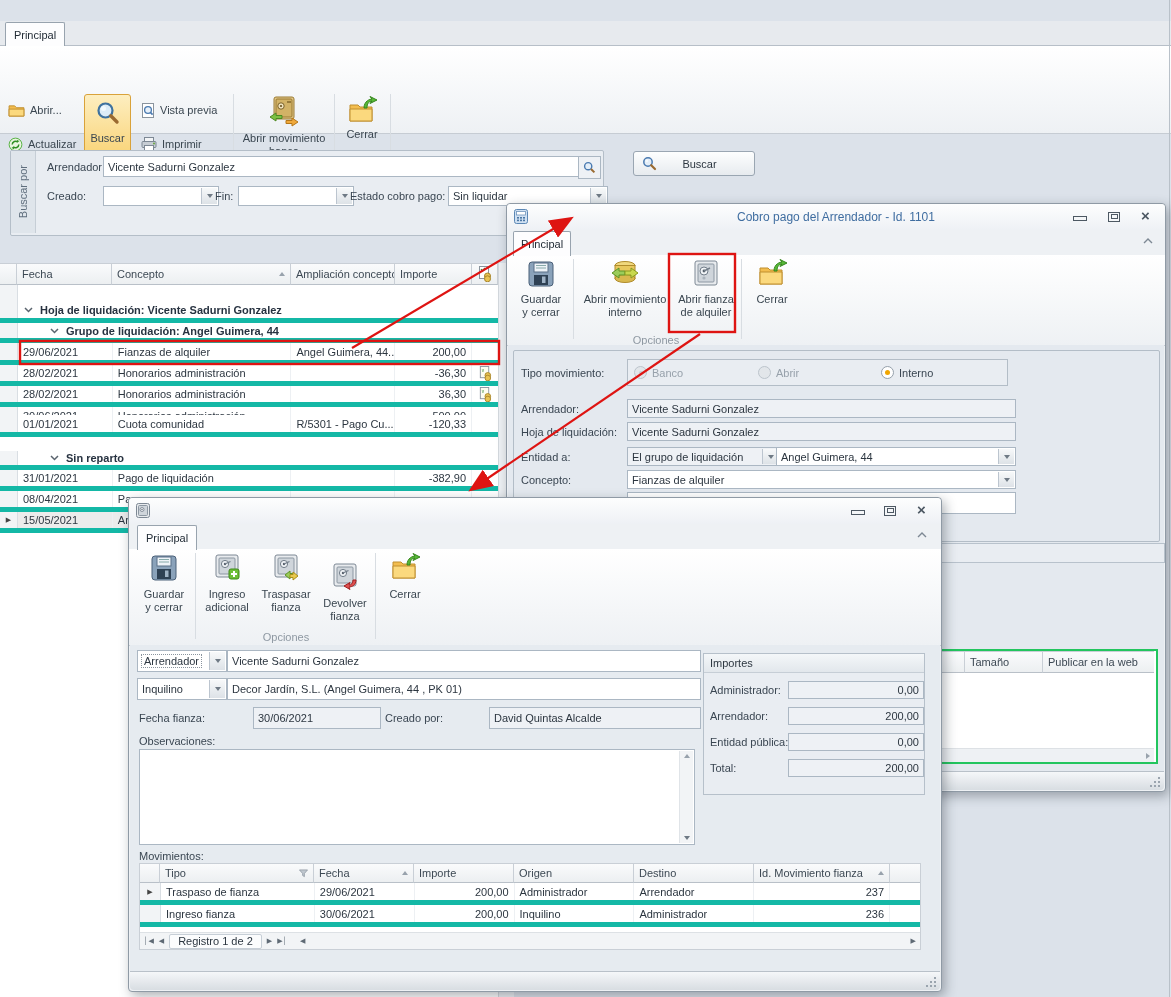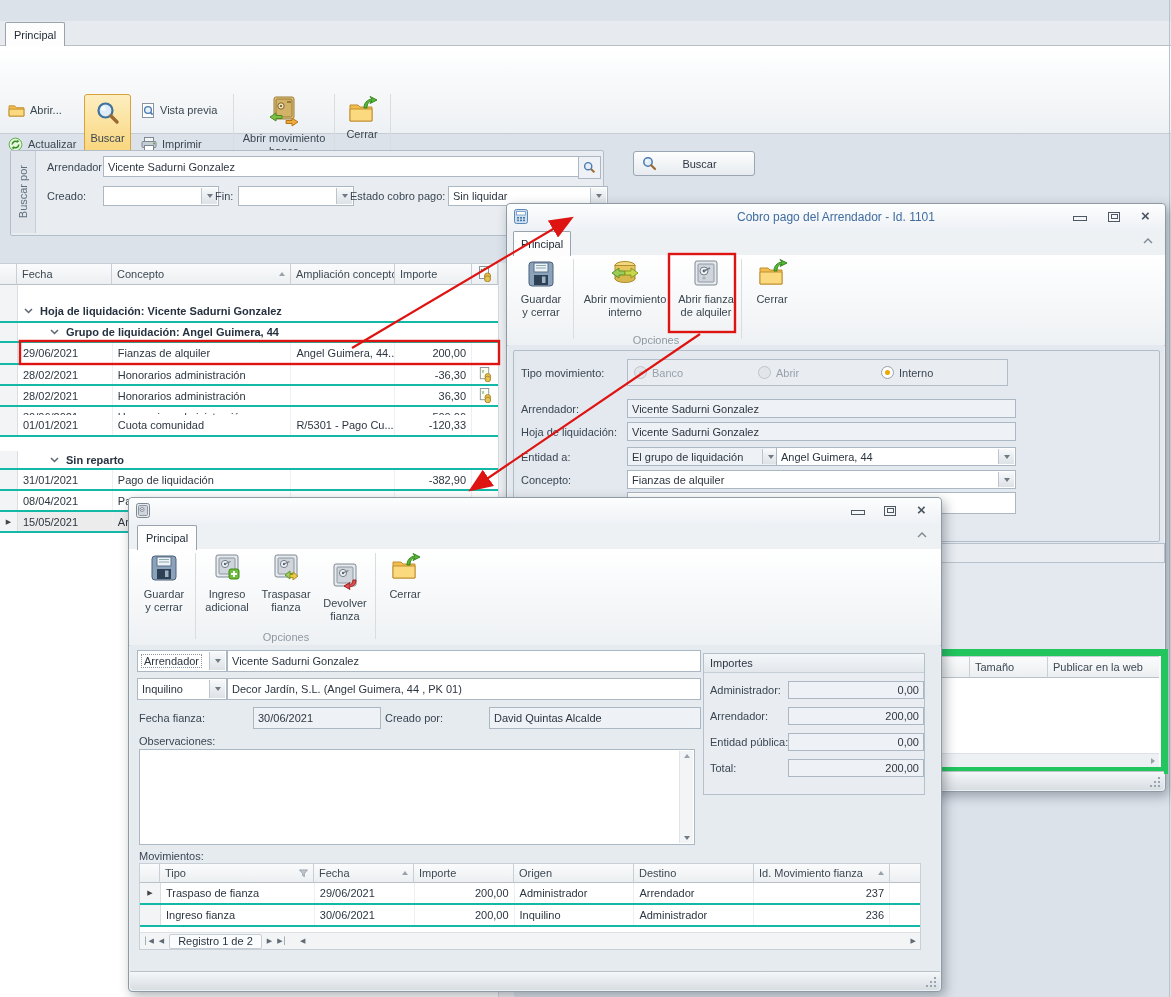--- a/index.html
+++ b/index.html
@@ -16,21 +16,21 @@
   .grp{position:absolute;text-align:center;color:#8e98a2}
   .fld{position:absolute;background:#eef1f5;border:1px solid #abb7c3;display:flex;align-items:center;padding:0 4px;white-space:nowrap;overflow:hidden}
   .wht{background:#fff}
   .lbl{position:absolute;display:flex;align-items:center;color:#3a4652;white-space:nowrap}
   .da{position:absolute;right:1px;top:1px;bottom:1px;width:15px;background:linear-gradient(#f7f9fa,#dde2e7);border-left:1px solid #bcc5cf;display:flex;align-items:center;justify-content:center}
   .tri{width:0;height:0;border-left:3.5px solid transparent;border-right:3.5px solid transparent;border-top:4px solid #6f7a85}
   .triu{width:0;height:0;border-left:3.5px solid transparent;border-right:3.5px solid transparent;border-bottom:4px solid #98a2ac}
   .trir{width:0;height:0;border-top:3.5px solid transparent;border-bottom:3.5px solid transparent;border-left:4px solid #98a2ac}
   .hdrow{position:absolute;display:flex}
   .hdrc{background:linear-gradient(#fafbfc,#ecefF1);border-right:1px solid #c9cfd6;border-bottom:1px solid #b9c0c8;border-top:1px solid #c9cfd6;display:flex;align-items:center;padding:0 5px;color:#3d4954;box-sizing:border-box;overflow:hidden;white-space:nowrap}
-  .rowline{position:absolute;display:flex;background:#fff;border-bottom:2px solid #14b8a6;box-sizing:border-box}
+  .rowline{position:absolute;display:flex;background:#fff;border-bottom:5px solid #14b8a6;box-sizing:border-box}
   .ind{width:17px;border-right:1px solid #d9dee3;background:#f2f4f6;flex:none;display:flex;align-items:center;justify-content:center;font-size:7px;color:#444}
   .cell{border-right:1px solid #edf0f3;display:flex;align-items:center;padding:0 5px;white-space:nowrap;overflow:hidden;box-sizing:border-box}
   .num{justify-content:flex-end}
   .grow{font-weight:bold;color:#273240}
   .statusbar{position:absolute;left:1px;right:1px;bottom:1px;height:18px;background:linear-gradient(#f5f7f9,#d8dde2);border-top:1px solid #b9c1c9;border-radius:0 0 4px 4px}
   .grip i{position:absolute;width:2px;height:2px;background:#9aa4ae}
   .radio{width:11px;height:11px;border-radius:50%;border:1px solid #95a0ab;background:#fff;display:inline-flex;align-items:center;justify-content:center;margin-right:5px;flex:none}
   .radio.dis{background:#e2e6ea;border-color:#bcc4cc}
   .dot{width:5px;height:5px;border-radius:50%;background:#f0a500}
   .dotdis{width:4px;height:4px;border-radius:50%;background:#c6cdd4}
@@ -532,21 +532,21 @@
     <div class="fld wht" style="left:120px;top:266px;width:379px;height:17px">
         <span>Fianzas de alquiler</span>
         <div class="da">
           <div class="tri"></div>
         </div>
       </div>
     <div class="fld wht" style="left:120px;top:288px;width:379px;height:20px"></div>
 
     <div class="abs" style="left:10px;top:339px;width:646px;height:18px;background:#e9edf2;border:1px solid #b8c2cc"></div>
 
-    <div class="abs" style="left:354px;top:445px;width:293px;height:111px;border:7px solid #22c55e;background:#fff">
+    <div class="abs" style="left:354px;top:445px;width:293px;height:111px;border:2px solid #22c55e;background:#fff">
       <div class="hdrow" style="left:0;top:0;height:22px;width:291px">
         <div class="hdrc" style="width:102px"></div>
         <div class="hdrc" style="width:78px">
             <span>Tamaño</span>
           </div>
         <div class="hdrc" style="width:111px;border-right:none">
             <span>Publicar en la web</span>
           </div>
       </div>
       <div class="abs" style="left:0;bottom:0;height:14px;width:291px;background:#eef1f4;border-top:1px solid #dde1e5;display:flex;align-items:center;justify-content:flex-end;padding-right:4px;box-sizing:border-box">

